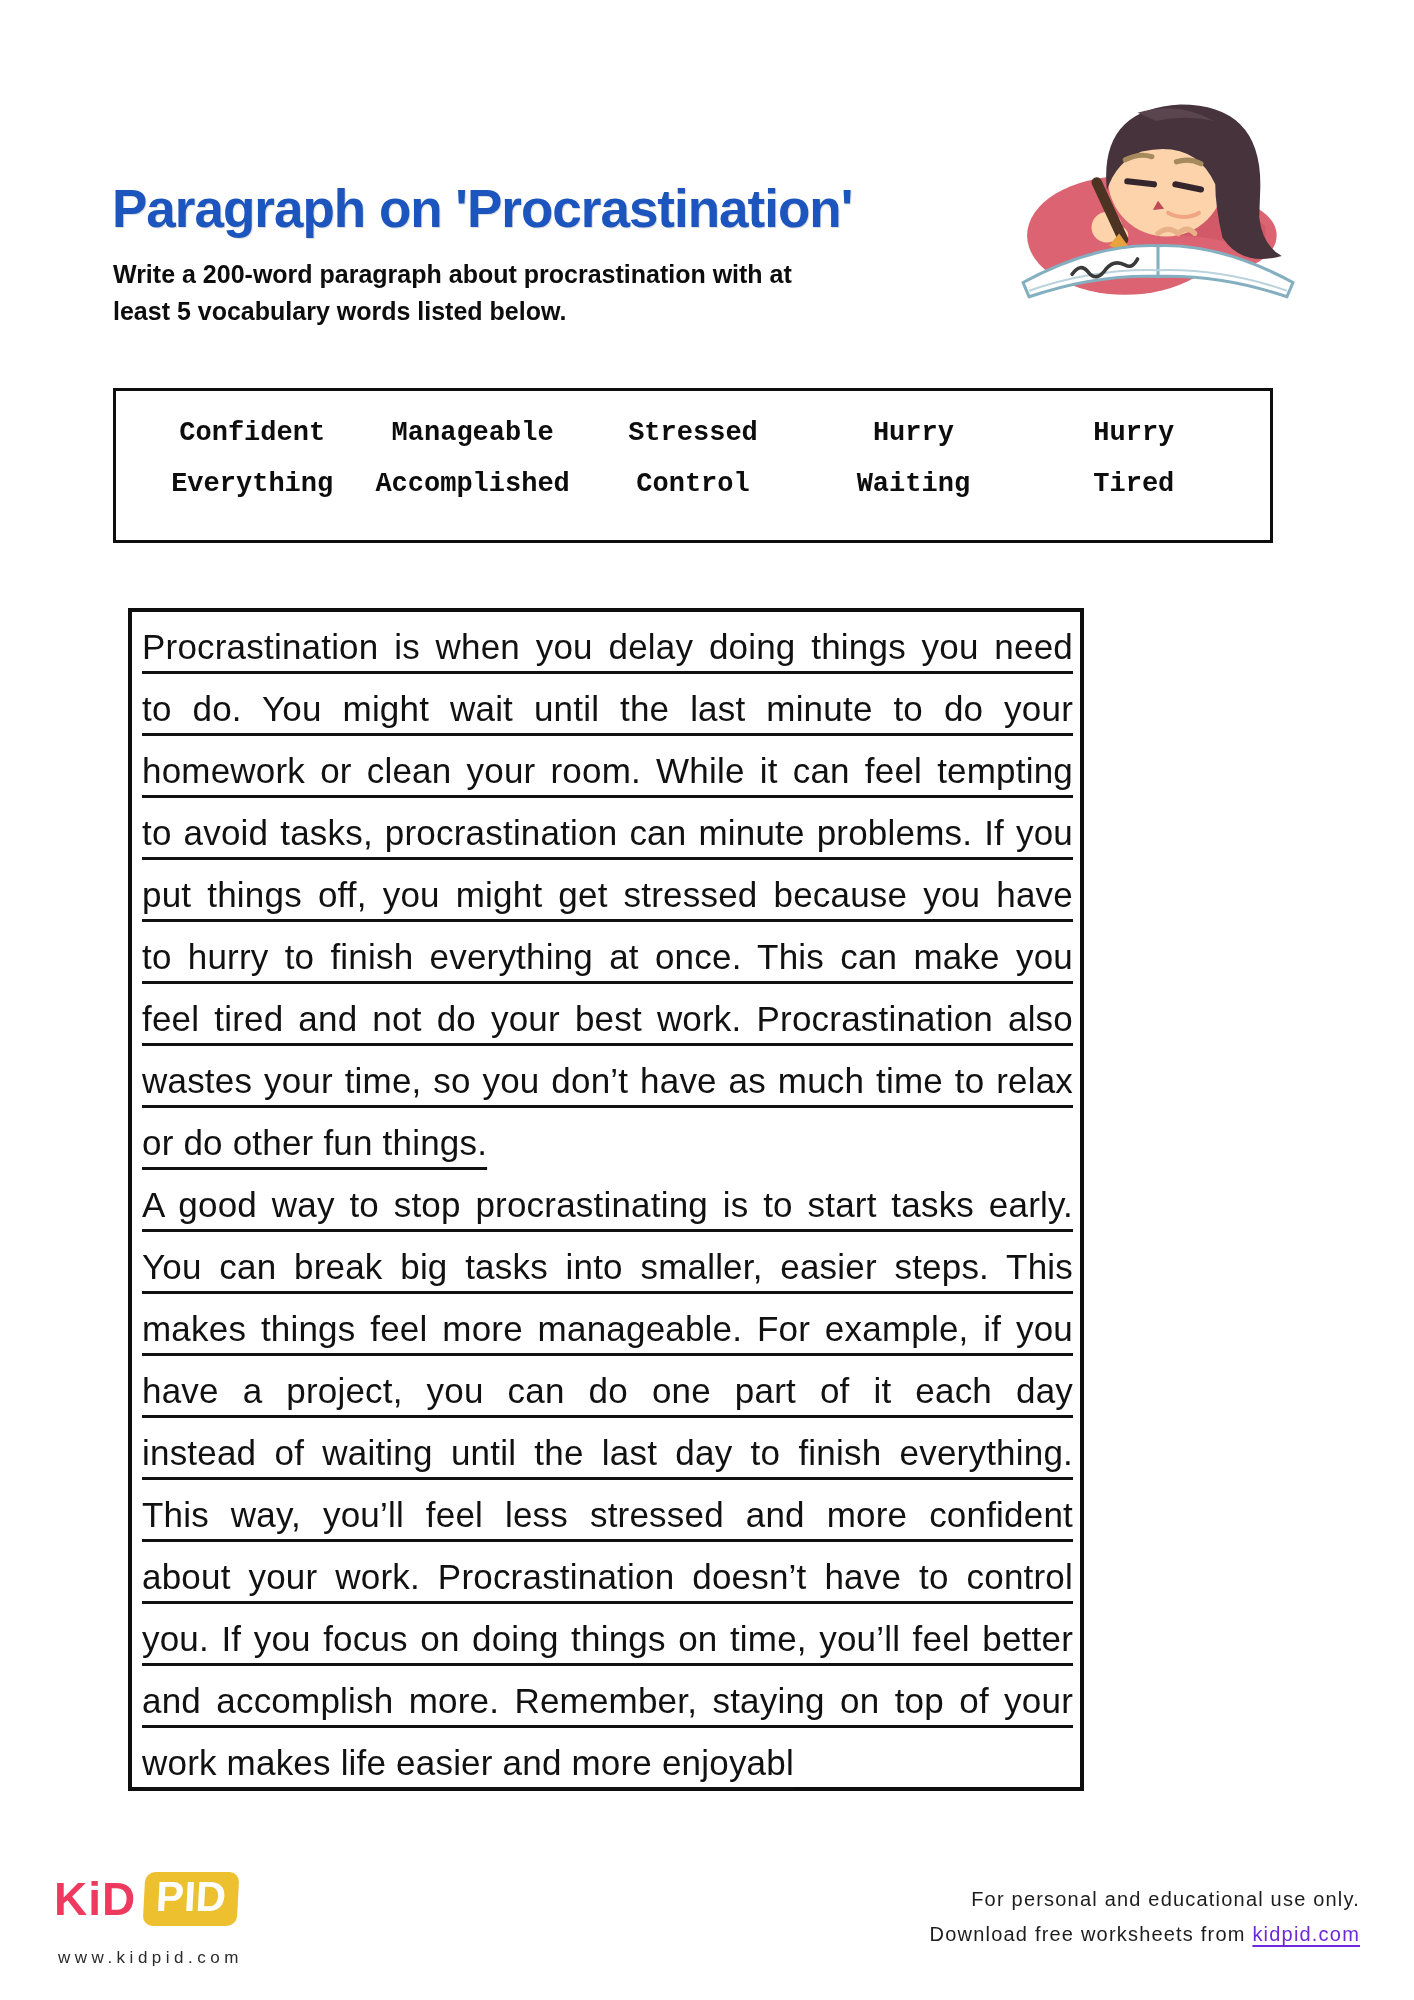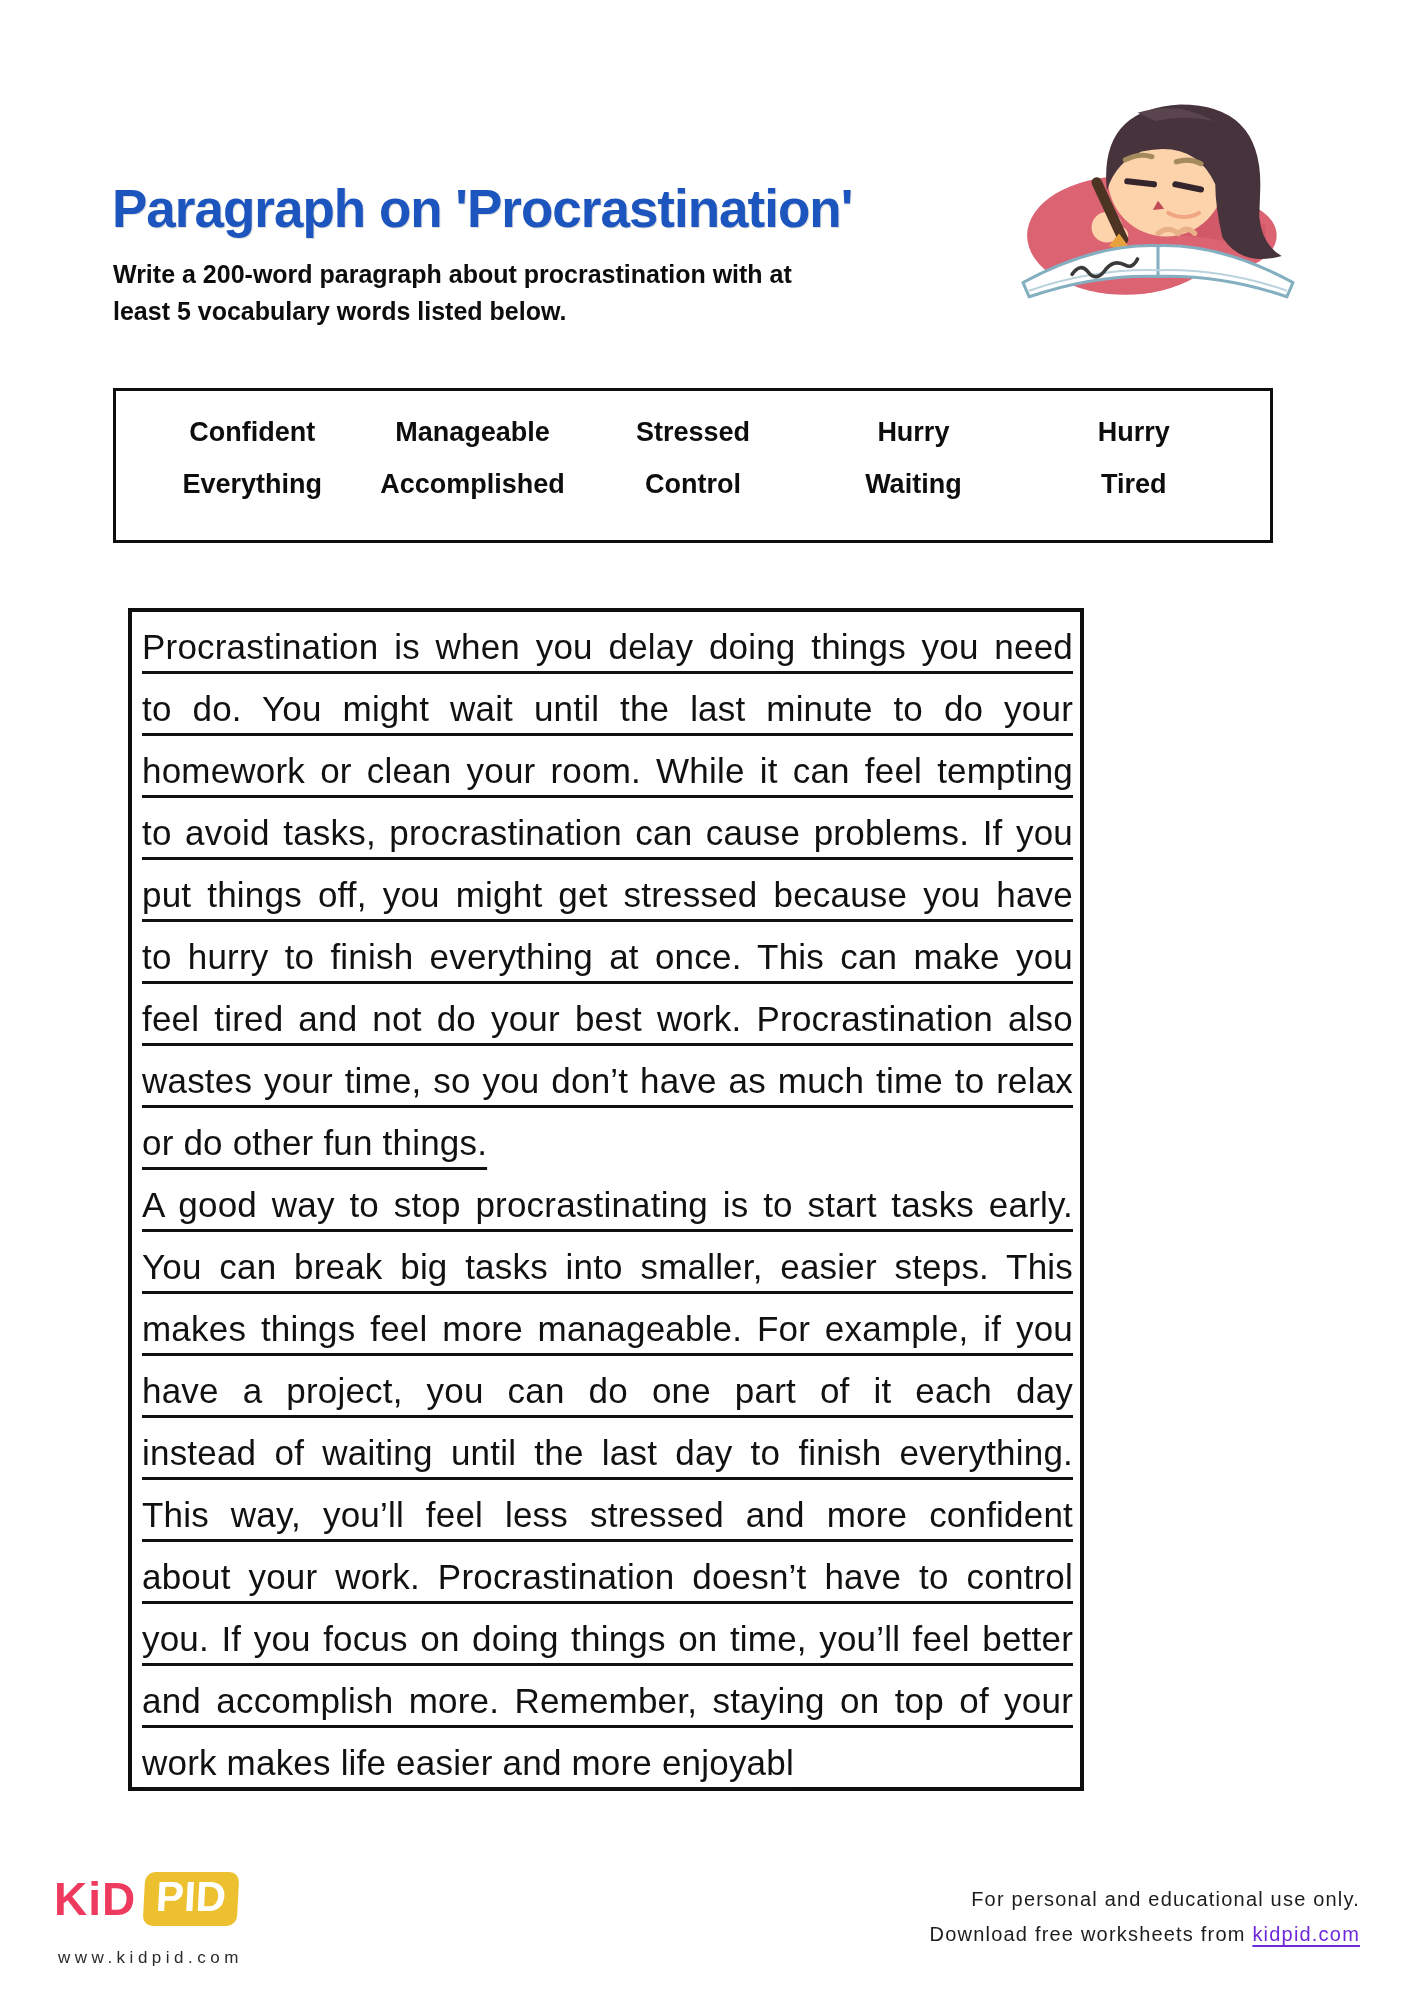--- a/index.html
+++ b/index.html
@@ -35,20 +35,21 @@
   
   .vocab-box {
     position: absolute; left: 113px; top: 388px;
     width: 1160px; height: 155px;
     border: 3px solid #0e0e0e;
     display: grid;
     grid-template-columns: repeat(5, 1fr);
     grid-template-rows: 1fr 1fr;
     align-items: center; justify-items: center;
     padding: 16px 26px 30px 26px;
+    font-family: Liberation Mono, monospace;
   }
   .vocab-word {
     font-size: 27px; font-weight: bold; color: #0d0d0d;
     white-space: nowrap;
   }
 
   
   .para-box {
     position: absolute; left: 128px; top: 608px;
     width: 956px; height: 1183px;
@@ -153,21 +154,21 @@
     <span class="vocab-word">Accomplished</span>
     <span class="vocab-word">Control</span>
     <span class="vocab-word">Waiting</span>
     <span class="vocab-word">Tired</span>
   </div>
 
   <div class="para-box">
     <div class="pline">Procrastination is when you delay doing things you need</div>
     <div class="pline">to do. You might wait until the last minute to do your</div>
     <div class="pline">homework or clean your room. While it can feel tempting</div>
-    <div class="pline">to avoid tasks, procrastination can cause problems. If you</div>
+    <div class="pline">to avoid tasks, procrastination can minute problems. If you</div>
     <div class="pline">put things off, you might get stressed because you have</div>
     <div class="pline">to hurry to finish everything at once. This can make you</div>
     <div class="pline">feel tired and not do your best work. Procrastination also</div>
     <div class="pline">wastes your time, so you don’t have as much time to relax</div>
     <div class="pline pline-end">or do other fun things.</div>
     <div class="pline">A good way to stop procrastinating is to start tasks early.</div>
     <div class="pline">You can break big tasks into smaller, easier steps. This</div>
     <div class="pline">makes things feel more manageable. For example, if you</div>
     <div class="pline">have a project, you can do one part of it each day</div>
     <div class="pline">instead of waiting until the last day to finish everything.</div>

